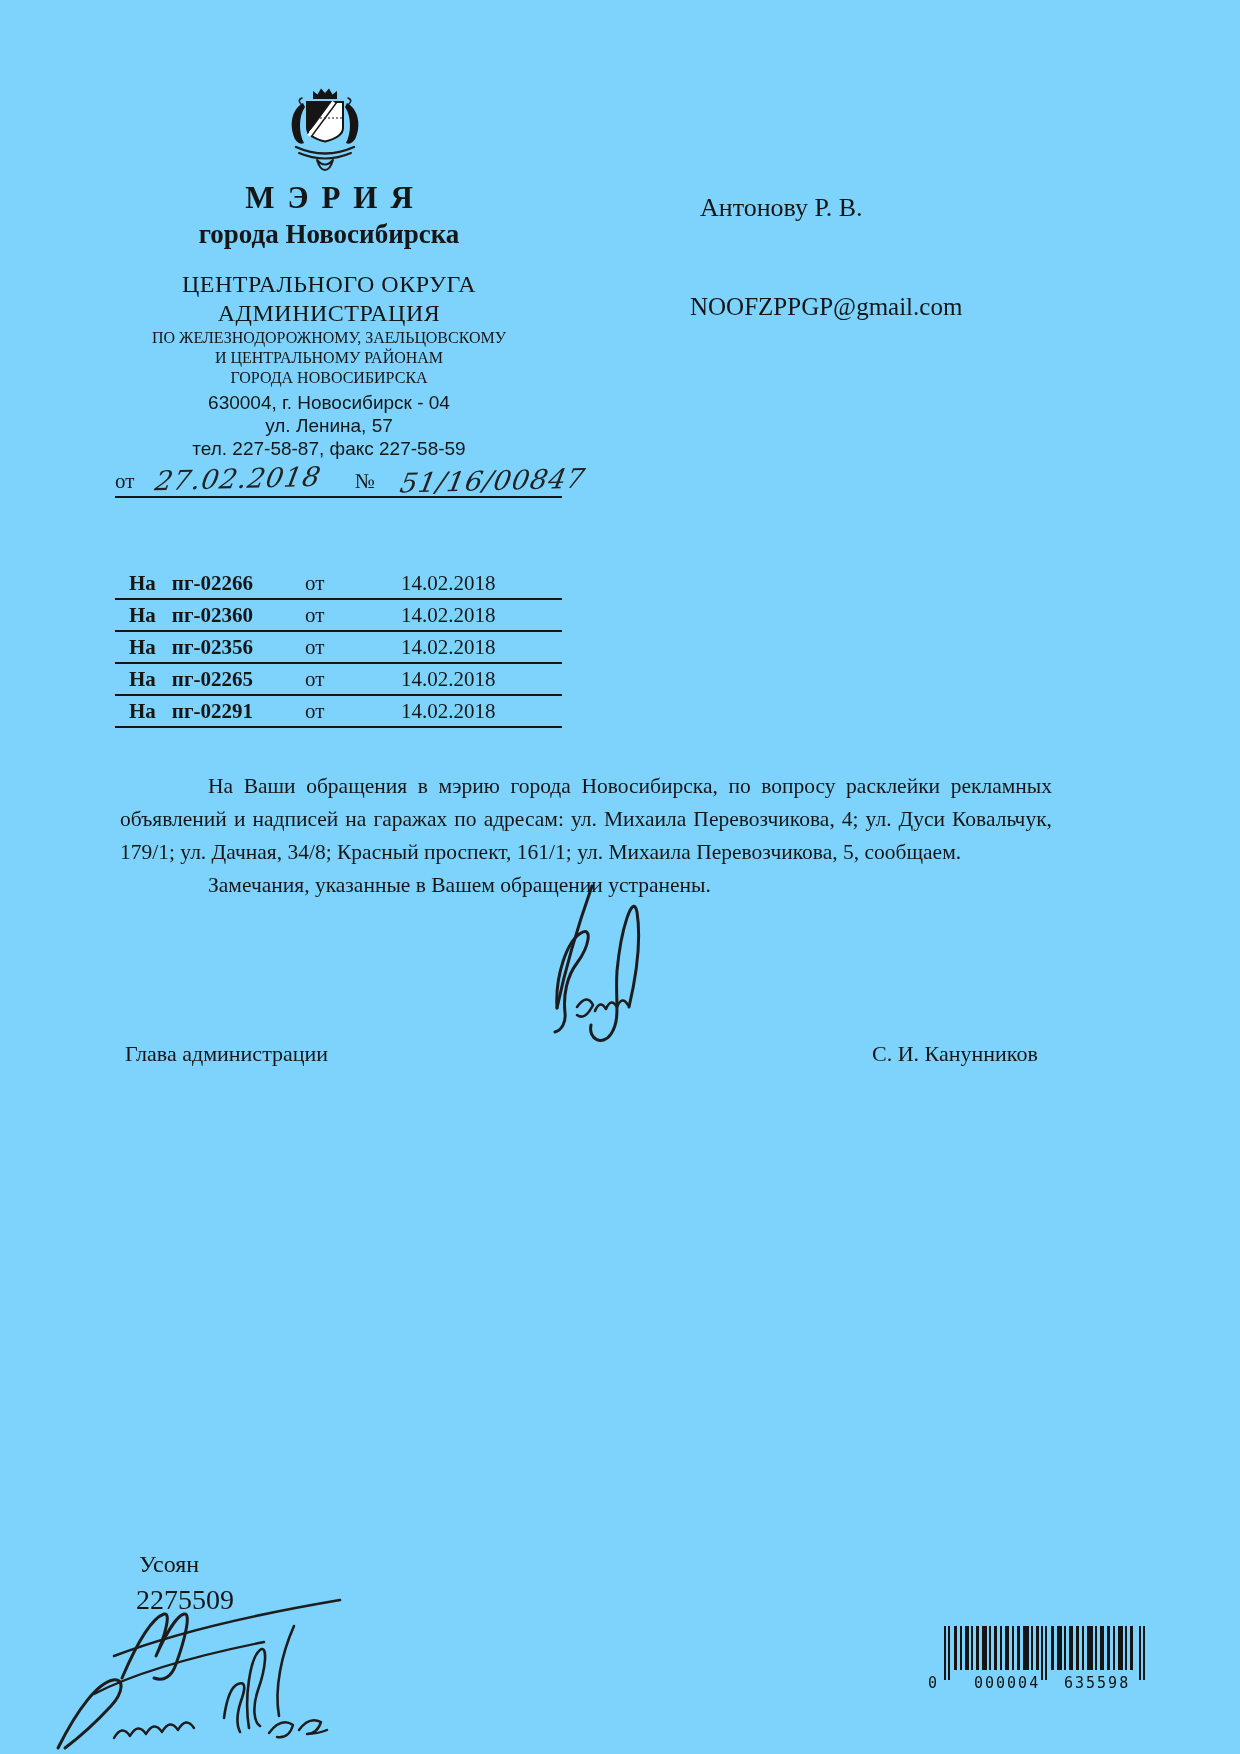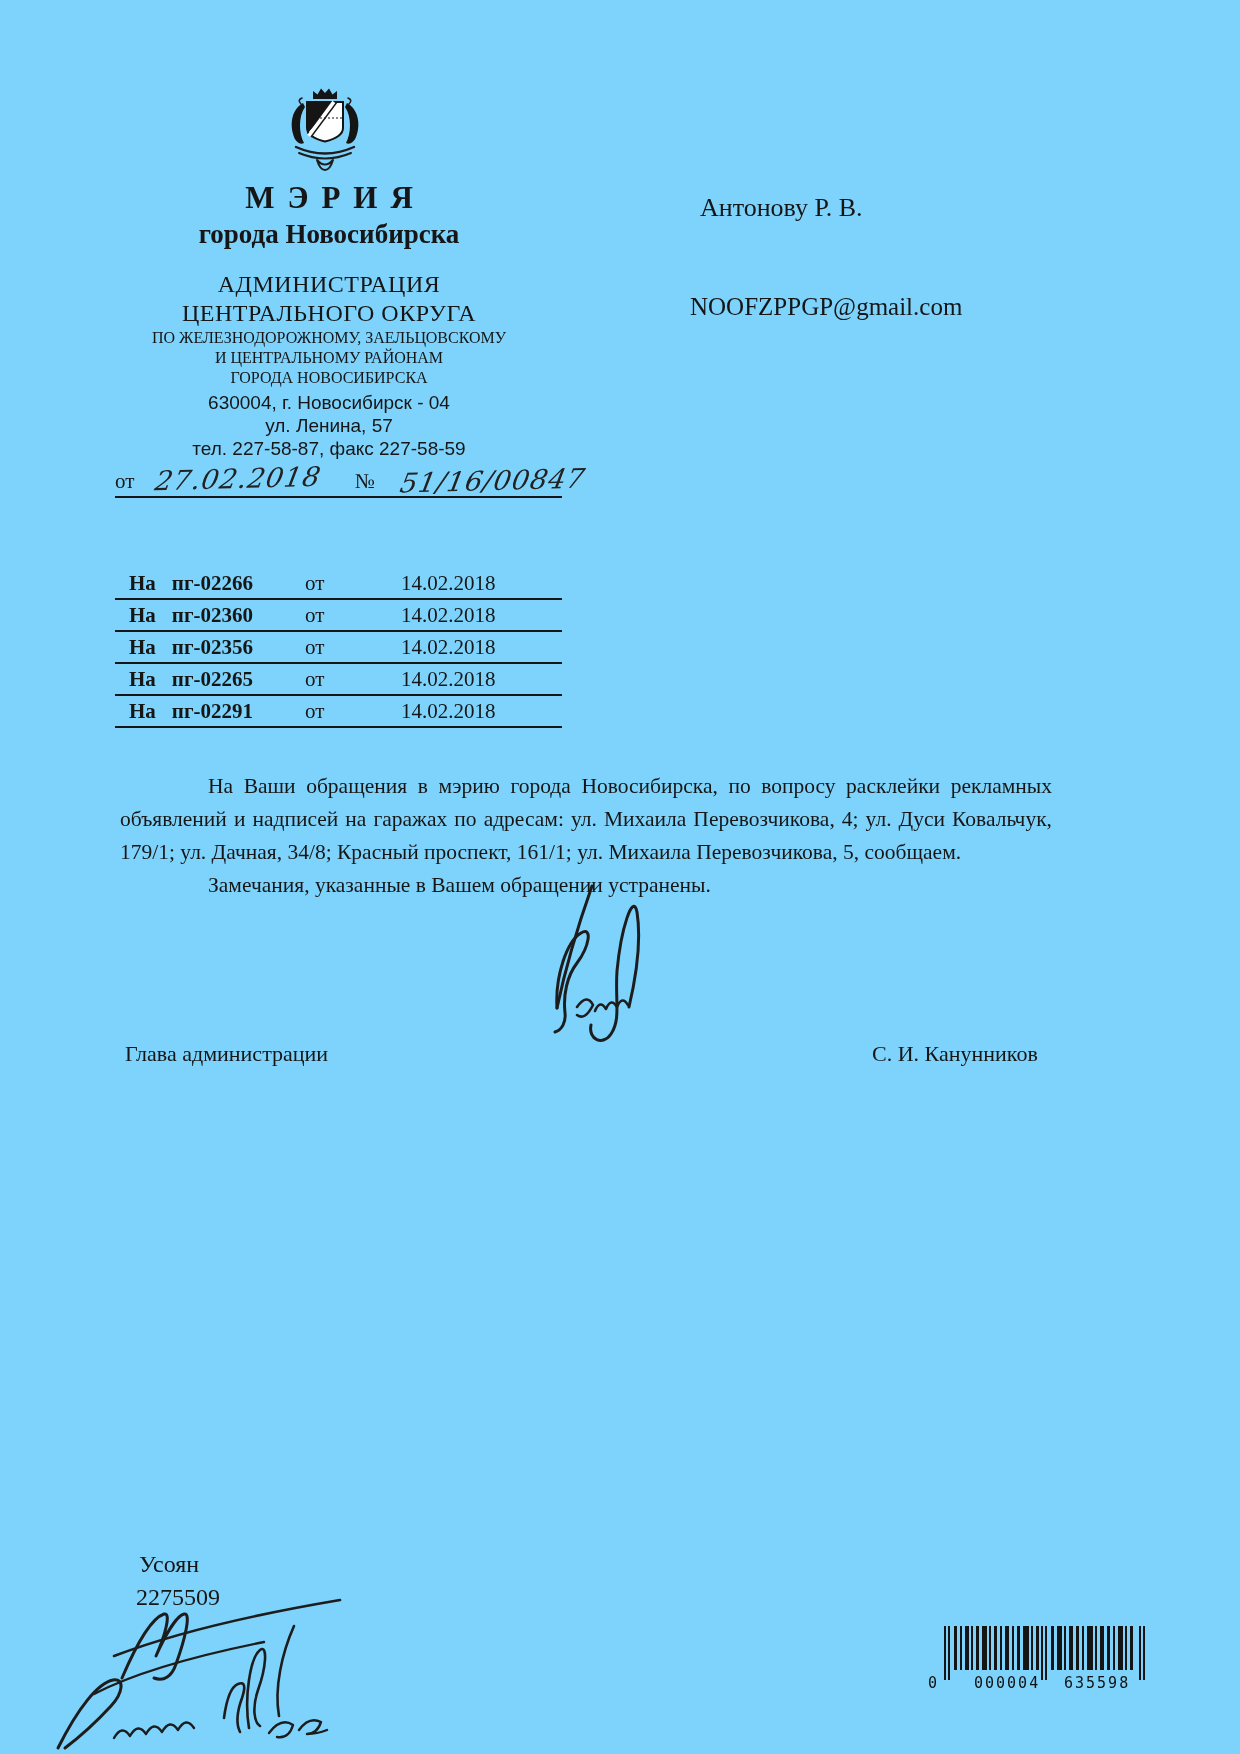--- a/index.html
+++ b/index.html
@@ -54,21 +54,21 @@
   .body-text{left:120px;top:770px;width:932px;font-size:21.5px;line-height:33px;}
   .body-text p{margin:0;text-align:justify;text-indent:88px;}
 
   
   .sig-title{left:125px;top:1041px;font-size:22px;}
   .sig-name{left:872px;top:1041px;font-size:22px;}
   .sig-stroke{left:498px;top:878px;width:190px;height:178px;}
 
   
   .executor-name{left:139px;top:1551px;font-size:24px;}
-  .executor-phone{left:136px;top:1584px;font-size:24px;}
+  .executor-phone{left:136px;top:1584px;font-size:28px;}
   .footer-scribble{left:52px;top:1598px;width:310px;height:156px;}
 
   
   .barcode{left:928px;top:1626px;width:220px;height:66px;}
   .barcode svg{position:absolute;left:14px;top:0;}
   .bc-digit{
     position:absolute;bottom:0;
     font-family:"DejaVu Sans Mono",monospace;font-size:15px;letter-spacing:2px;color:#111;
   }
   .bc-lead{left:0px;}
@@ -102,22 +102,22 @@
       <path class="stroke" stroke-width="2" d="M18 69 Q44 80 70 69"></path>
 
       <path class="stroke" stroke-width="2" d="M36 76 q8 9 16 0 q-3 10 -8 10 q-5 0 -8 -10 z"></path>
     </svg>
   </div>
 
   <div class="abs letterhead">
     <div class="org-title">МЭРИЯ</div>
     <div class="org-sub">города Новосибирска</div>
     <div class="dept">
+      <div>ЦЕНТРАЛЬНОГО ОКРУГА</div>
       <div>АДМИНИСТРАЦИЯ</div>
-      <div>ЦЕНТРАЛЬНОГО ОКРУГА</div>
     </div>
     <div class="districts">
       <div>ПО ЖЕЛЕЗНОДОРОЖНОМУ, ЗАЕЛЬЦОВСКОМУ</div>
       <div>И ЦЕНТРАЛЬНОМУ РАЙОНАМ</div>
       <div>ГОРОДА НОВОСИБИРСКА</div>
     </div>
     <div class="addr">
       <div>630004, г. Новосибирск - 04</div>
       <div>ул. Ленина, 57</div>
       <div>тел. 227-58-87, факс 227-58-59</div>

